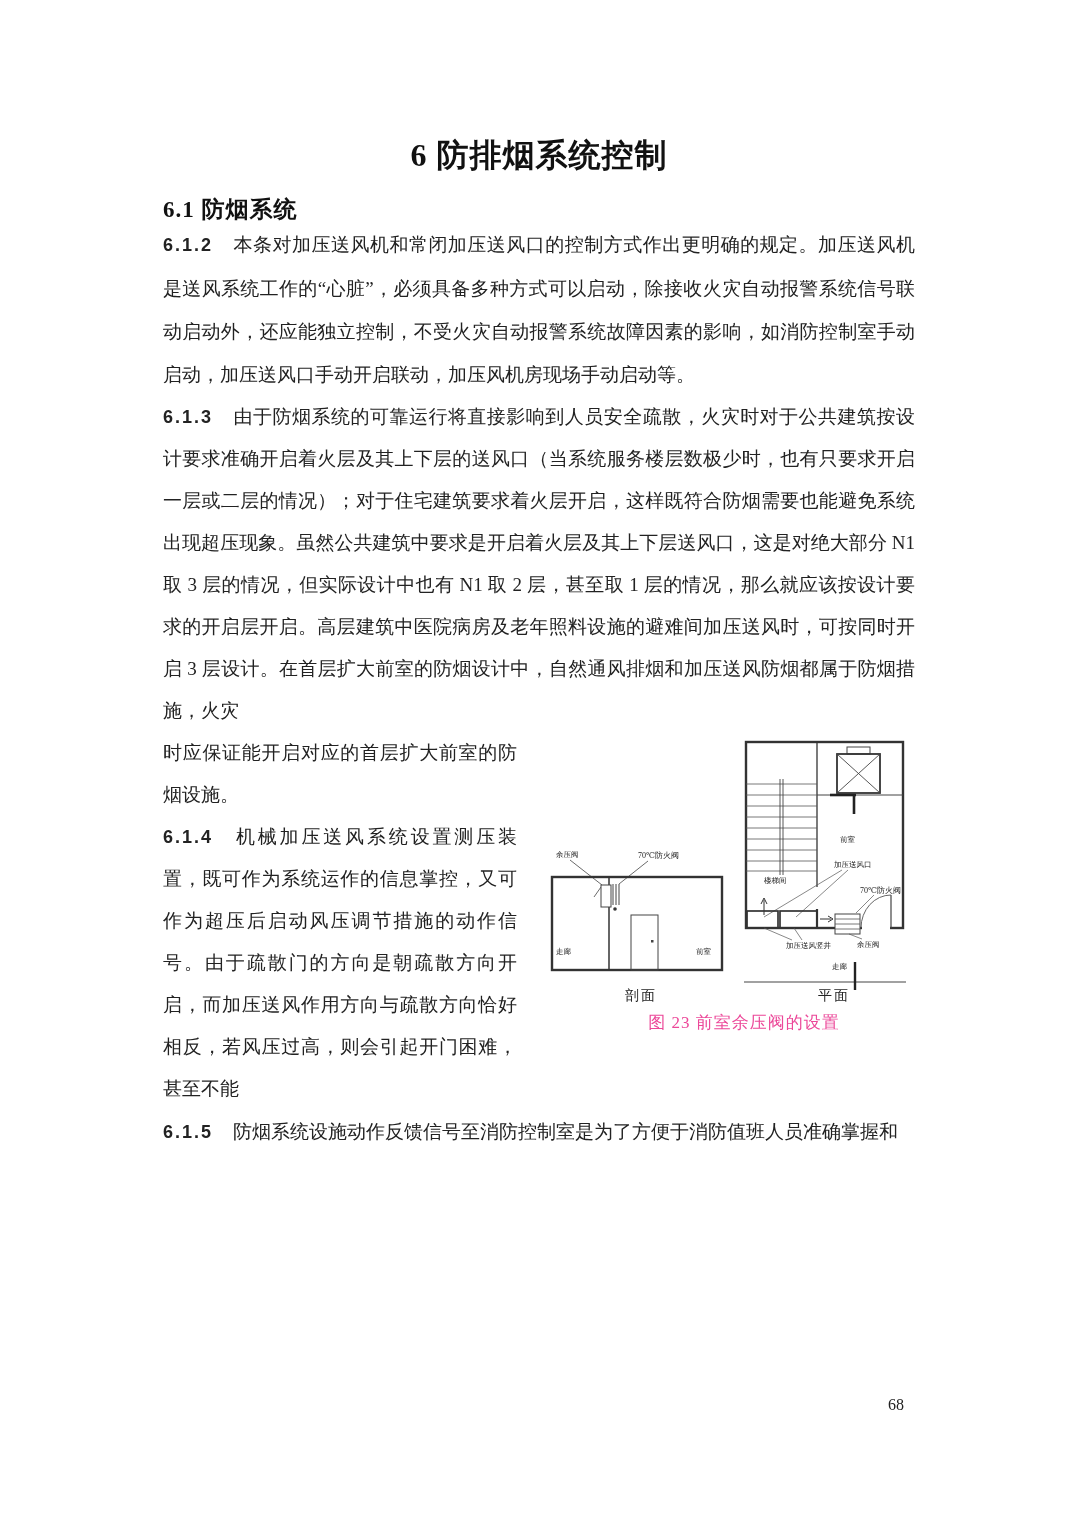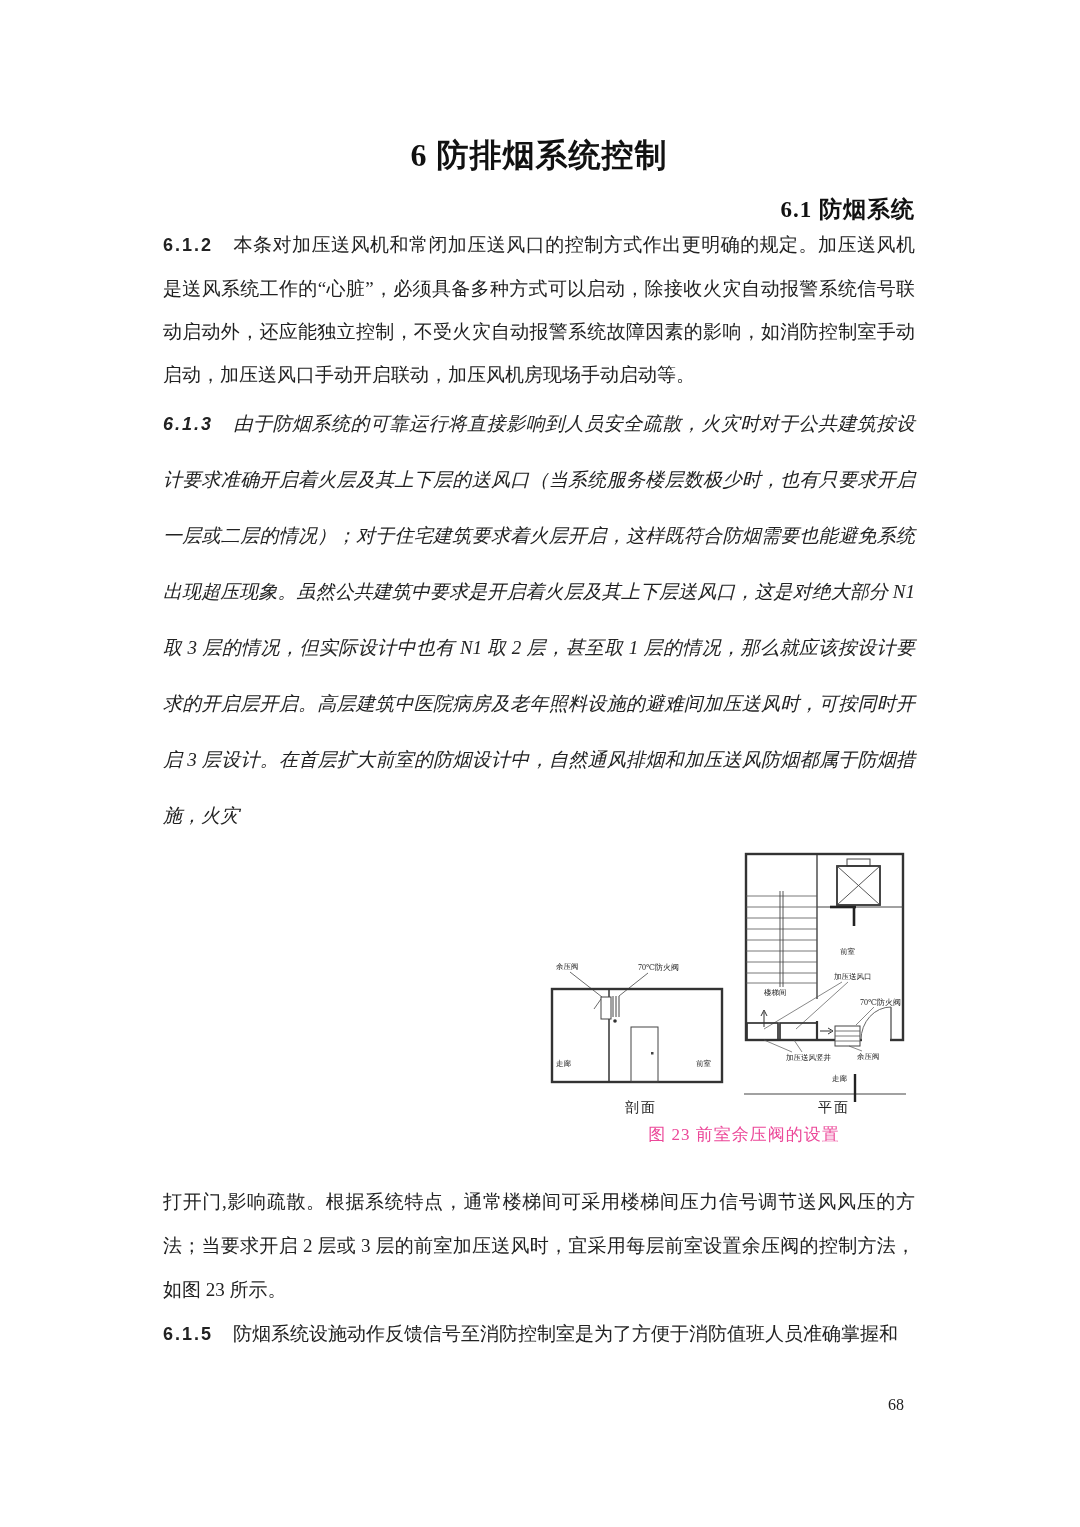--- a/index.html
+++ b/index.html
@@ -7,28 +7,28 @@
     width:1080px;height:1527px;position:relative;overflow:hidden;
     font-family:"Liberation Serif","DejaVu Serif",serif;color:#1c1c1c;
   }
   .content{position:relative;padding:137px 85px 0 163px;width:752px;}
   h1.doc-title{
     margin:0;font-size:32px;line-height:36px;font-weight:bold;
     text-align:center;color:#111;letter-spacing:1px;
   }
   h2.doc-subtitle{
     margin:24px 0 0 0;font-size:23px;line-height:26px;font-weight:bold;
-    text-align:right;color:#111;letter-spacing:1px;
+    text-align:left;color:#111;letter-spacing:1px;
   }
   .para{
     font-size:19px;text-align:justify;text-justify:inter-character;
     margin:0;color:#222;
   }
   .lh41{line-height:41px;}
-  .lh42{line-height:56px;font-style:italic;}
+  .lh42{line-height:42px;}
   .lh43{line-height:43px;}
   .lh44{line-height:44px;}
   .mt10{margin-top:10px;}
   .pnum{
     font-weight:bold;
     font-family:"Liberation Sans","DejaVu Sans",sans-serif;
     font-size:18px;margin-right:20px;letter-spacing:2px;
   }
   
   .middle{position:relative;min-height:336px;}
@@ -65,20 +65,24 @@
 
   <h1 class="doc-title">6 防排烟系统控制</h1>
   <h2 class="doc-subtitle">6.1 防烟系统</h2>
 
 
   <p class="para lh43"><span class="pnum">6.1.2</span><span>本条对加压送风机和常闭加压送风口的控制方式作出更明确的规定。加压送风机是送风系统工作的“心脏”，必须具备多种方式可以启动，除接收火灾自动报警系统信号联动启动外，还应能独立控制，不受火灾自动报警系统故障因素的影响，如消防控制室手动启动，加压送风口手动开启联动，加压风机房现场手动启动等。</span></p>
 
   <p class="para lh42"><span class="pnum">6.1.3</span><span>由于防烟系统的可靠运行将直接影响到人员安全疏散，火灾时对于公共建筑按设计要求准确开启着火层及其上下层的送风口（当系统服务楼层数极少时，也有只要求开启一层或二层的情况）；对于住宅建筑要求着火层开启，这样既符合防烟需要也能避免系统出现超压现象。虽然公共建筑中要求是开启着火层及其上下层送风口，这是对绝大部分 N1 取 3 层的情况，但实际设计中也有 N1 取 2 层，甚至取 1 层的情况，那么就应该按设计要求的开启层开启。高层建筑中医院病房及老年照料设施的避难间加压送风时，可按同时开启 3 层设计。在首层扩大前室的防烟设计中，自然通风排烟和加压送风防烟都属于防烟措施，火灾</span></p>
 
   <div class="middle">
+    <div class="narrow-col">
+      <p class="para"><span>时应保证能开启对应的首层扩大前室的防烟设施。</span></p>
+      <p class="para"><span class="pnum">6.1.4</span><span>机械加压送风系统设置测压装置，既可作为系统运作的信息掌控，又可作为超压后启动风压调节措施的动作信号。由于疏散门的方向是朝疏散方向开启，而加压送风作用方向与疏散方向恰好相反，若风压过高，则会引起开门困难，甚至不能</span></p>
+    </div>
 
     <div class="figure-wrap">
 
       <svg class="svg-abs" style="left:2px;top:110px;" width="186" height="128" viewBox="0 0 186 128">
         <text class="lbl" x="6" y="10">余压阀</text>
         <text class="lbl-big" x="88" y="11">70℃防火阀</text>
 
         <line x1="20" y1="13" x2="52" y2="38" stroke="#444" stroke-width="0.8"></line>
         <line x1="44" y1="50" x2="51" y2="40" stroke="#444" stroke-width="0.8"></line>
         <line x1="98" y1="14" x2="69" y2="37" stroke="#444" stroke-width="0.8"></line>
@@ -167,19 +171,18 @@
         <line x1="0" y1="245" x2="162" y2="245" stroke="#444" stroke-width="1.2"></line>
         <line x1="111" y1="225" x2="111" y2="253" stroke="#222" stroke-width="2.4"></line>
       </svg>
 
       <div class="fig-sub-caption sec">剖面</div>
       <div class="fig-sub-caption pln">平面</div>
       <div class="fig-main-caption">图 23  前室余压阀的设置</div>
     </div>
   </div>
 
-  <p class="para lh44"><span>打开门,影响疏散。根据系统特点，通常楼梯间可采用楼梯间压力信号调节送风风压的方法；当要求开启 2 层或 3 层的前室加压送风时，宜采用每层前室设置余压阀的控制方法，如图 23 所示。</span></p>
 
   <p class="para lh44"><span class="pnum">6.1.5</span><span>防烟系统设施动作反馈信号至消防控制室是为了方便于消防值班人员准确掌握和</span></p>
 
 </div>
 
 <div class="page-number">68</div>
 
 </body></html>

